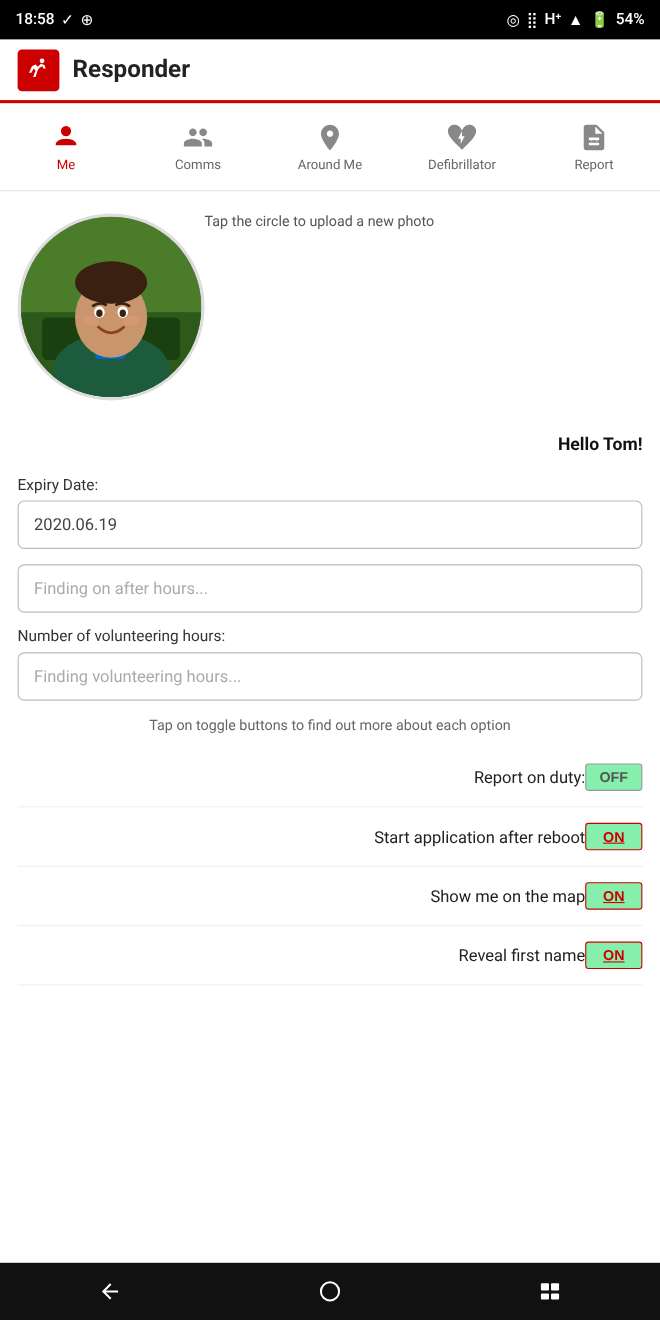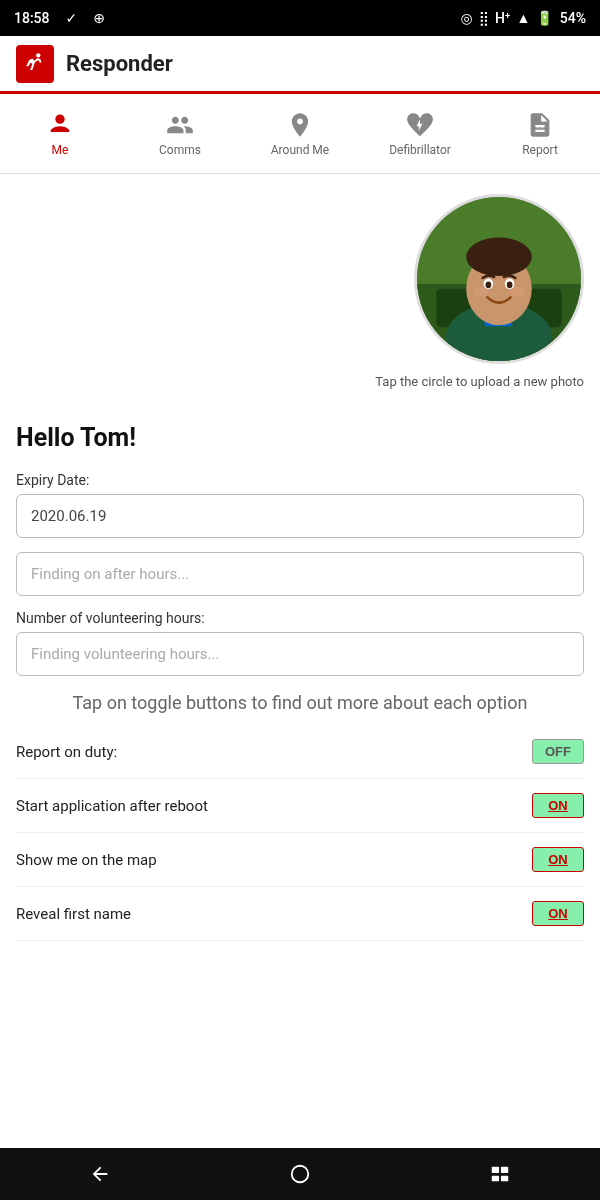--- a/index.html
+++ b/index.html
@@ -21,21 +21,21 @@
       color: #fff;
       height: 36px;
       display: flex;
       align-items: center;
       justify-content: space-between;
       padding: 0 14px;
       font-size: 14px;
       font-weight: 500;
       flex-shrink: 0;
     }
-    .status-bar-left { display: flex; align-items: center; gap: 16px; }
+    .status-bar-left { display: flex; align-items: center; gap: 6px; }
     .status-bar-right { display: flex; align-items: center; gap: 6px; }
 
     
     .app-bar {
       background: #fff;
       height: 58px;
       display: flex;
       align-items: center;
       padding: 0 16px;
       border-bottom: 3px solid #cc0000;
@@ -83,22 +83,22 @@
     .content {
       flex: 1;
       background: #fff;
       padding: 20px 16px 20px;
       overflow-y: auto;
     }
 
     
     .avatar-section {
       display: flex;
-      flex-direction: column;
-      align-items: flex-end;
+      flex-direction: row;
+      align-items: flex-start;
       margin-bottom: 16px;
     }
     .avatar-circle {
       width: 170px;
       height: 170px;
       border-radius: 50%;
       overflow: hidden;
       border: 3px solid #ddd;
       background: #888;
       display: flex;
@@ -115,23 +115,23 @@
       height: 100%;
     }
     .avatar-caption {
       font-size: 13px;
       color: #555;
       margin-bottom: 14px;
     }
 
     
     .greeting {
-      font-size: 25px;
+      font-size: 16px;
       font-weight: 700;
-      text-align: left;
+      text-align: right;
       margin-bottom: 20px;
       color: #111;
       margin-top: 20px;
     }
 
     
     .field-group {
       margin-bottom: 14px;
     }
     .field-label {
@@ -150,30 +150,30 @@
       background: #fff;
       outline: none;
     }
     .field-input.placeholder-text {
       color: #aaa;
     }
 
     
     .toggle-hint {
       text-align: center;
-      font-size: 18px;
+      font-size: 13px;
       color: #666;
       margin: 16px 0 12px;
     }
 
     
     .toggle-row {
       display: flex;
       align-items: center;
-      justify-content: space-between;
+      justify-content: flex-end;
       padding: 14px 0;
       border-bottom: 1px solid #eee;
     }
     .toggle-label {
       font-size: 15px;
       color: #222;
     }
     .toggle-btn {
       border: 1.5px solid #999;
       border-radius: 3px;

